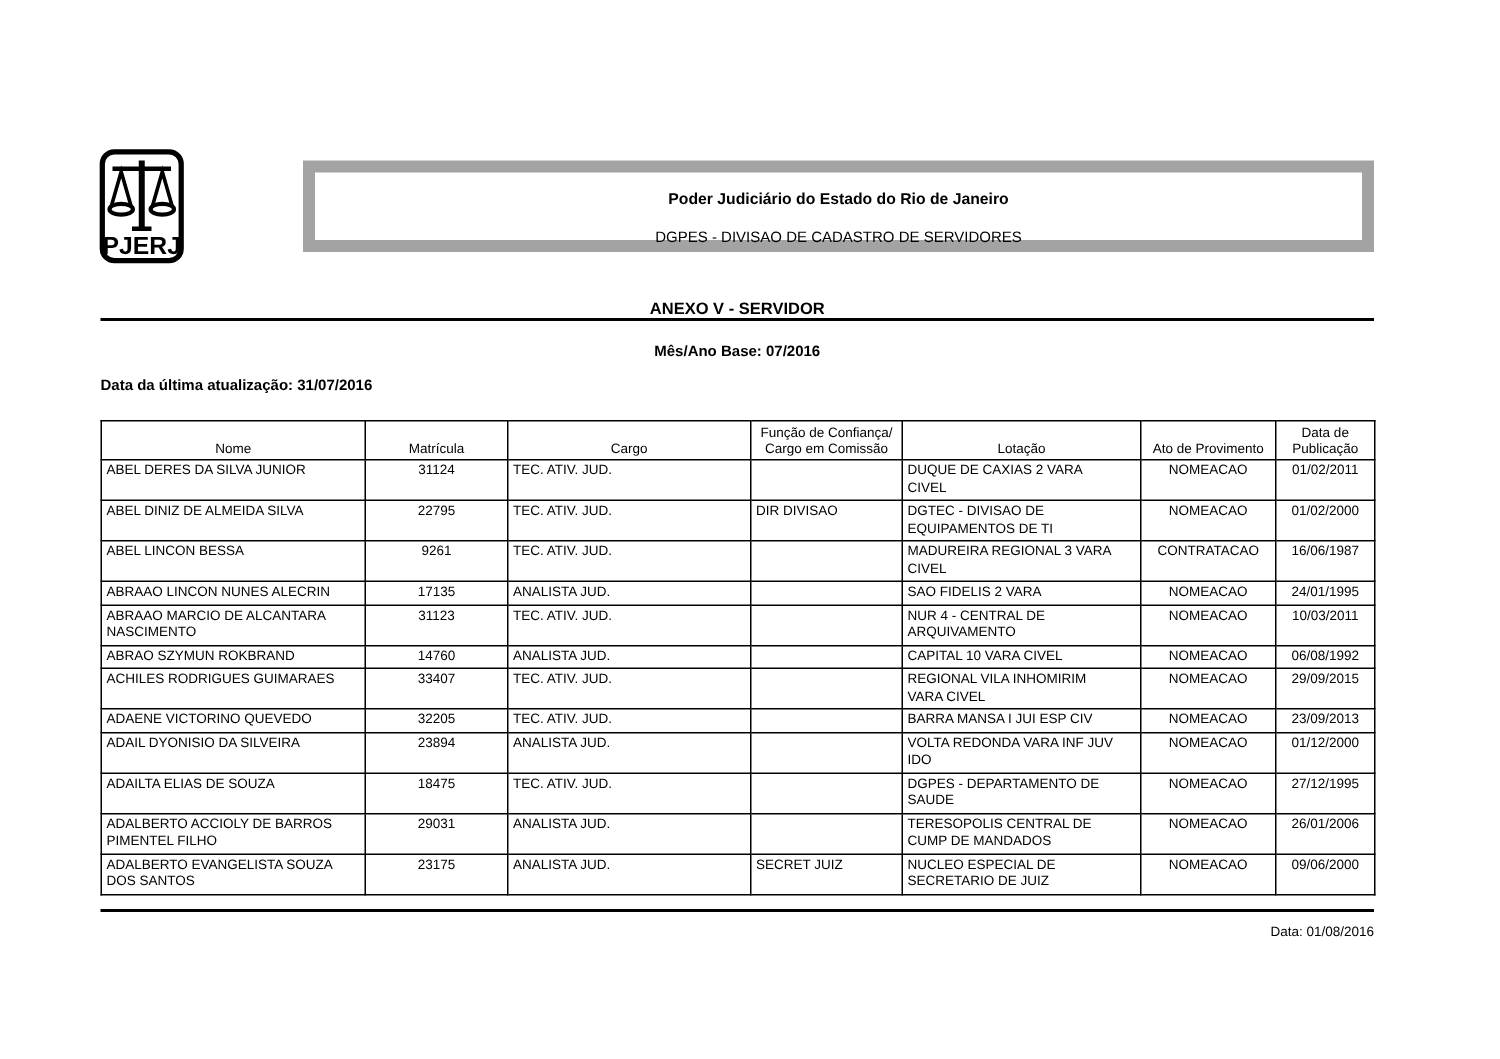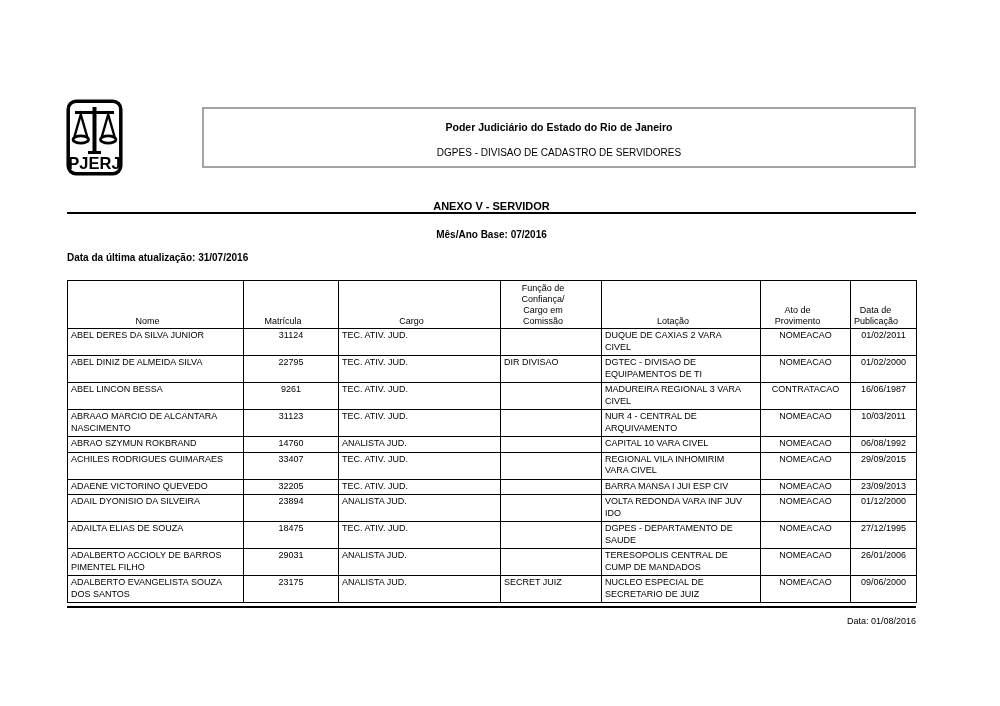--- a/index.html
+++ b/index.html
@@ -19,21 +19,21 @@
     position: absolute;
     left: 66px; top: 99px;
     width: 57px; height: 82px;
   }
 
   
   .header-box {
     position: absolute;
     left: 202px; top: 107px;
     width: 714px; height: 61px;
-    border: 2px solid #a3a3a3;
+    border: 8px solid #a3a3a3;
     text-align: center;
   }
   .header-org {
     margin-top: 12px;
     font-size: 10.5px;
     font-weight: bold;
   }
   .header-division {
     margin-top: 14px;
     font-size: 10px;
@@ -82,21 +82,21 @@
     border-collapse: collapse;
     table-layout: fixed;
   }
   table, th, td { border: 1px solid #000; }
   table { border-width: 1.5px; }
   th {
     font-weight: normal;
     font-size: 9px;
     vertical-align: bottom;
     text-align: center;
-    padding: 2px 19px 1px 3px;
+    padding: 2px 3px 1px 3px;
     line-height: 11px;
     white-space: pre-line;
     height: 25px;
   }
   td {
     font-size: 9px;
     vertical-align: top;
     text-align: left;
     padding: 1px 3px 2px 3px;
     line-height: 11.5px;
@@ -207,20 +207,29 @@
             <td>ABEL LINCON BESSA</td>
             <td>9261</td>
             <td>TEC. ATIV. JUD.</td>
             <td></td>
             <td>MADUREIRA REGIONAL 3 VARA
 CIVEL</td>
             <td>CONTRATACAO</td>
             <td>16/06/1987</td>
           </tr>
           <tr>
+            <td>ABRAAO LINCON NUNES ALECRIN</td>
+            <td>17135</td>
+            <td>ANALISTA JUD.</td>
+            <td></td>
+            <td>SAO FIDELIS 2 VARA</td>
+            <td>NOMEACAO</td>
+            <td>24/01/1995</td>
+          </tr>
+          <tr>
             <td>ABRAAO MARCIO DE ALCANTARA
 NASCIMENTO</td>
             <td>31123</td>
             <td>TEC. ATIV. JUD.</td>
             <td></td>
             <td>NUR 4 - CENTRAL DE
 ARQUIVAMENTO</td>
             <td>NOMEACAO</td>
             <td>10/03/2011</td>
           </tr>

